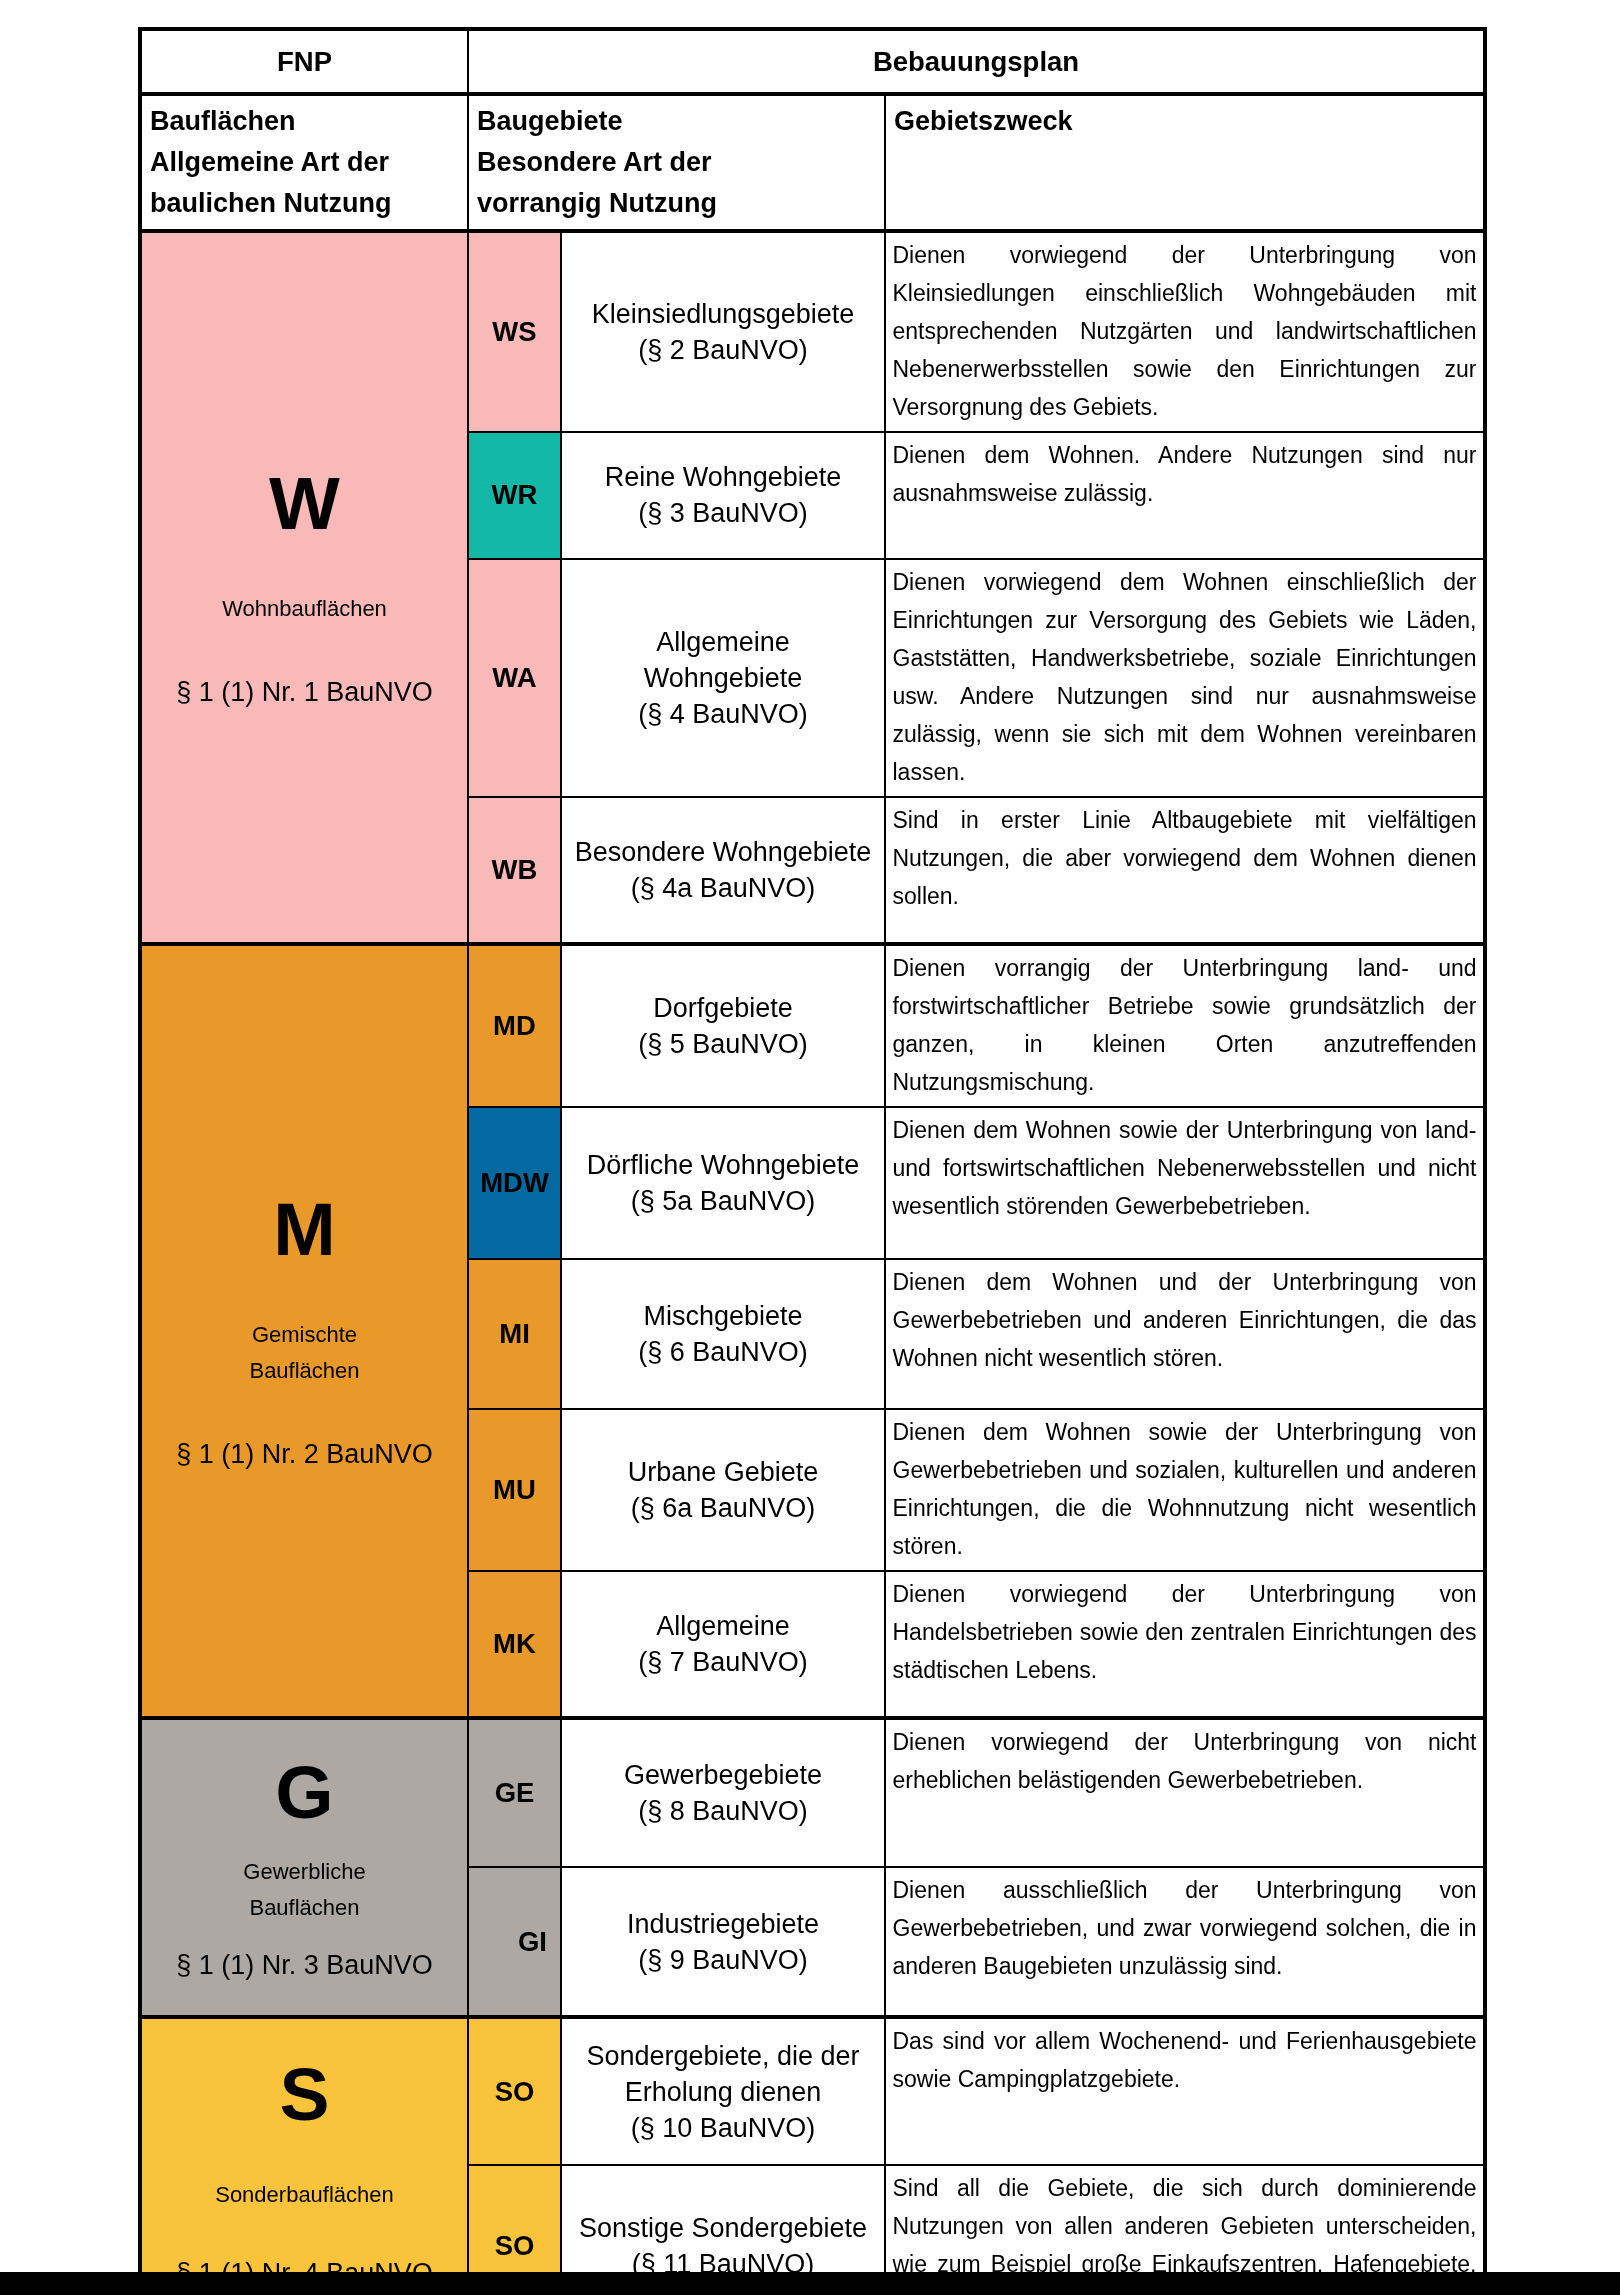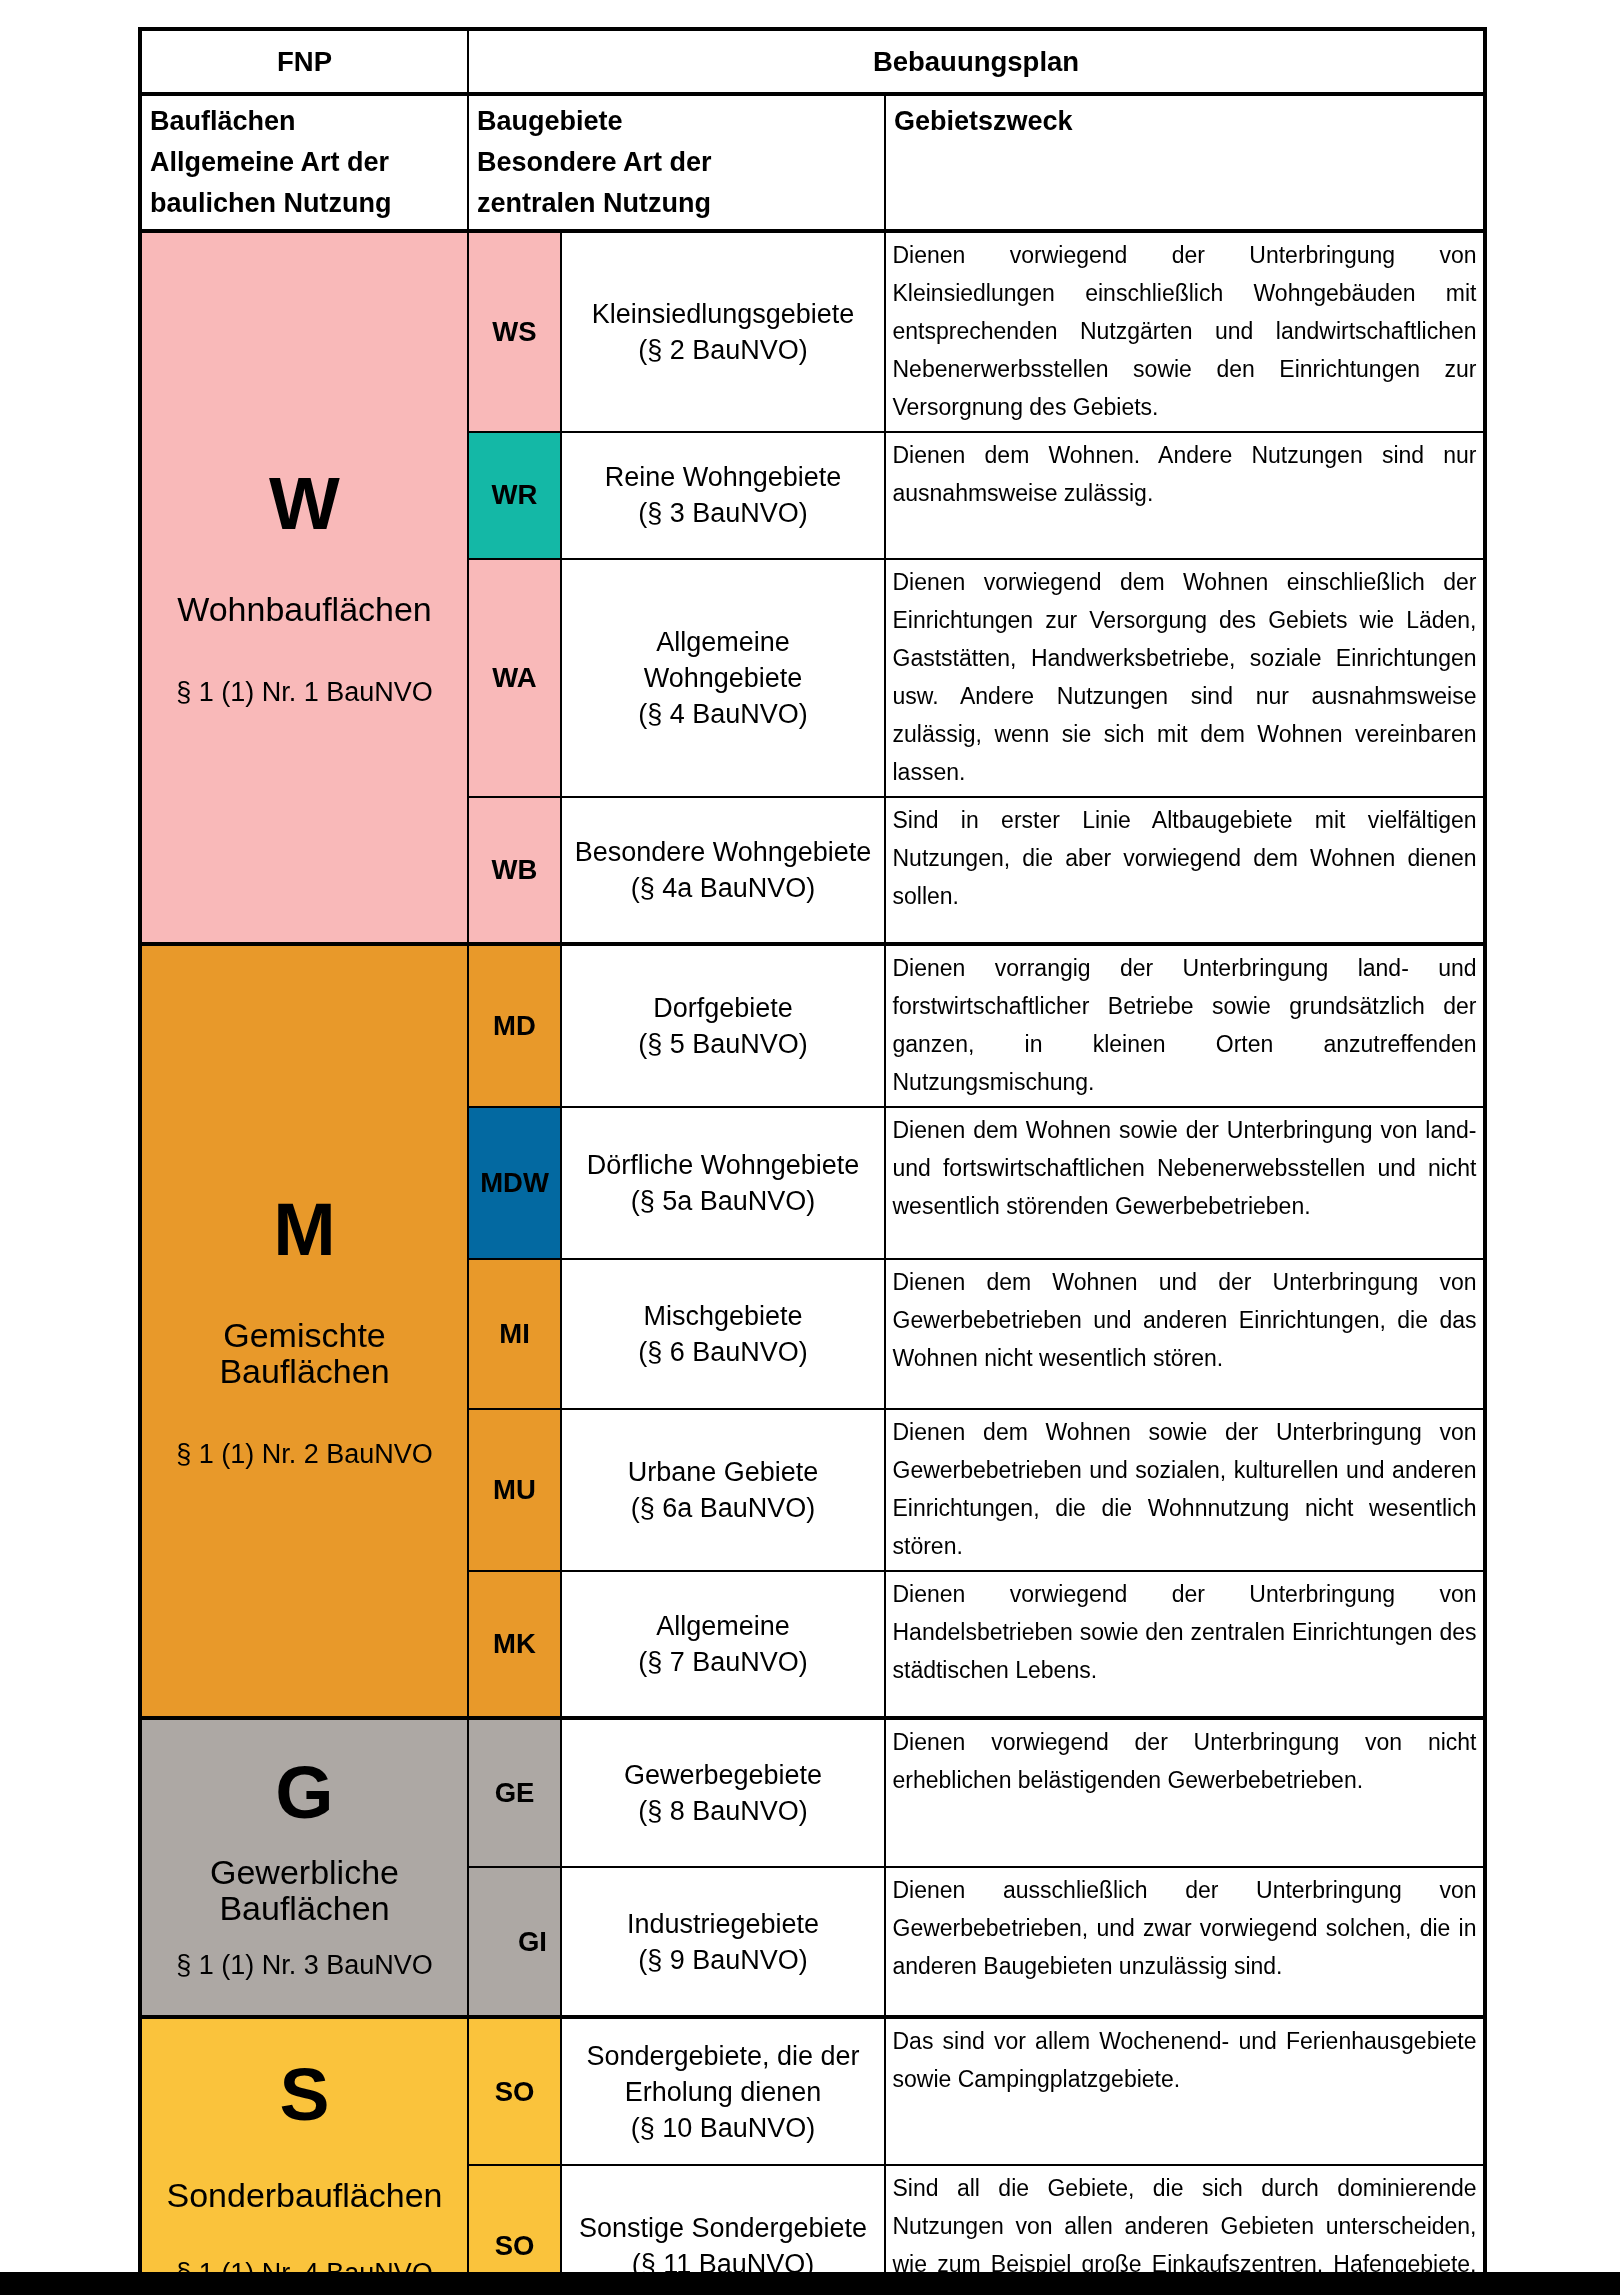--- a/index.html
+++ b/index.html
@@ -52,21 +52,21 @@
   
   td.bigcell{vertical-align:middle;text-align:center;}
   .bigwrap{
     display:flex;flex-direction:column;align-items:center;justify-content:center;
     width:100%;height:100%;
   }
   .bigwrap.gap-lg{gap:50px;}
   .bigwrap.gap-md{gap:45px;}
   .bigwrap.gap-sm{gap:24px;}
   .big-letter{font-size:75px;font-weight:bold;line-height:1;}
-  .big-name{font-size:34px;line-height:36px;white-space:pre-line;}
+  .big-name{font-size:22px;line-height:36px;white-space:pre-line;}
   .big-law{font-size:27px;}
   
   td.codecell{vertical-align:middle;text-align:center;}
   .code-label{font-size:27.5px;font-weight:bold;}
   
   td.namecell{vertical-align:middle;text-align:center;background:#fff;}
   .name-wrap{font-size:27px;line-height:36px;padding:0 11.3px;}
   
   td.purposecell{vertical-align:top;background:#fff;}
   .purpose-text{
@@ -96,21 +96,21 @@
       <td>FNP</td>
       <td colspan="3">Bebauungsplan</td>
     </tr>
 
     <tr class="h2">
       <td>Bauflächen
 Allgemeine Art der
 baulichen Nutzung</td>
       <td colspan="2">Baugebiete
 Besondere Art der
-zentralen Nutzung</td>
+vorrangig Nutzung</td>
       <td>Gebietszweck</td>
     </tr>
 
     <tr class="r-ws">
       <td class="bigcell sec-top" rowspan="4" style="background-color: rgb(249, 185, 185);">
         <div class="bigwrap gap-lg">
           <div class="big-letter">W</div>
           <div class="big-name">Wohnbauflächen</div>
           <div class="big-law">§ 1 (1) Nr. 1 BauNVO</div>
         </div>

